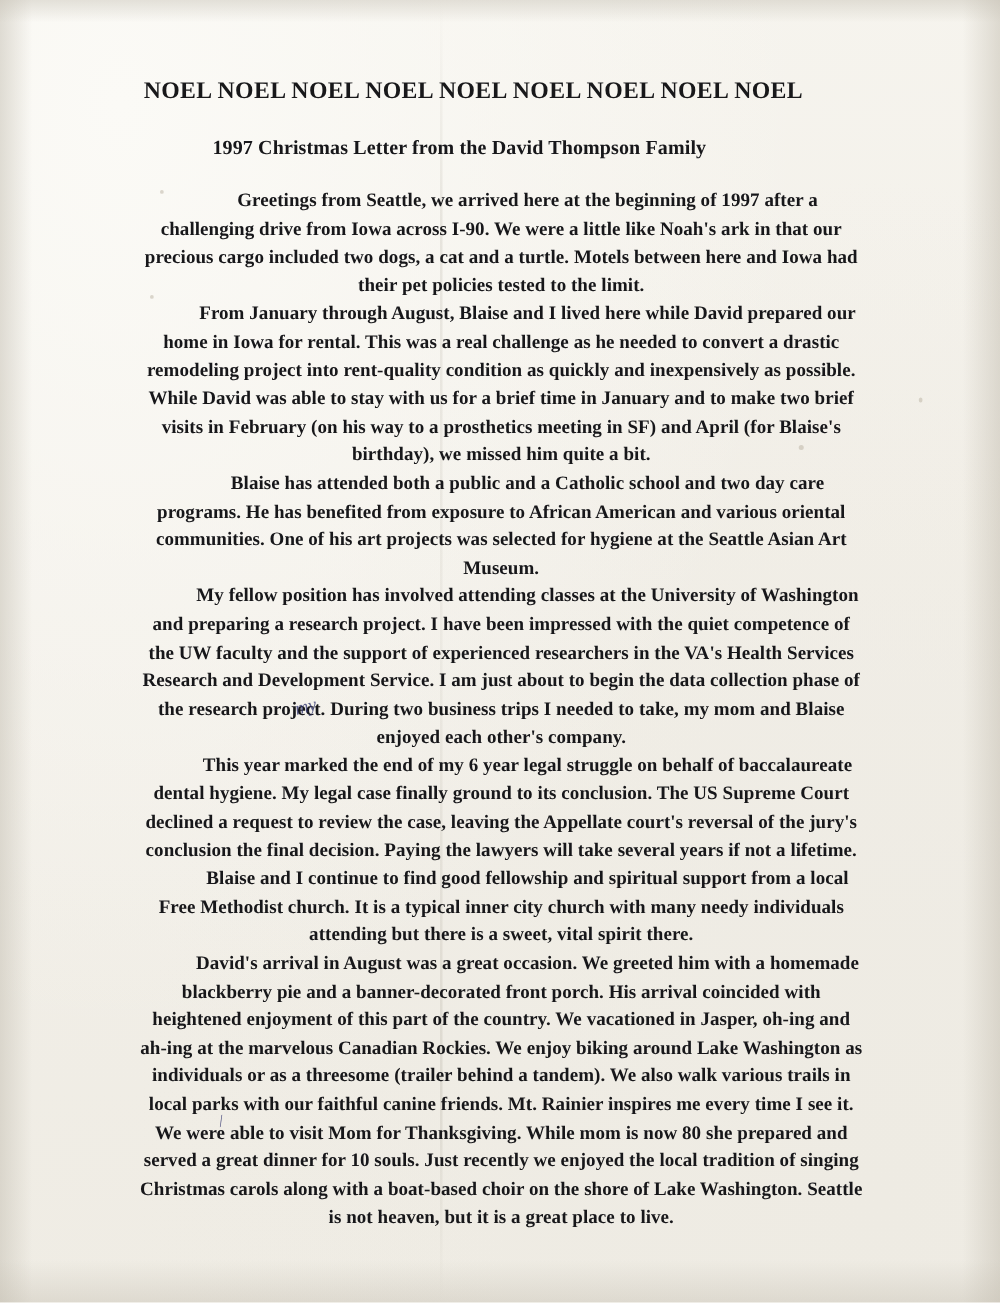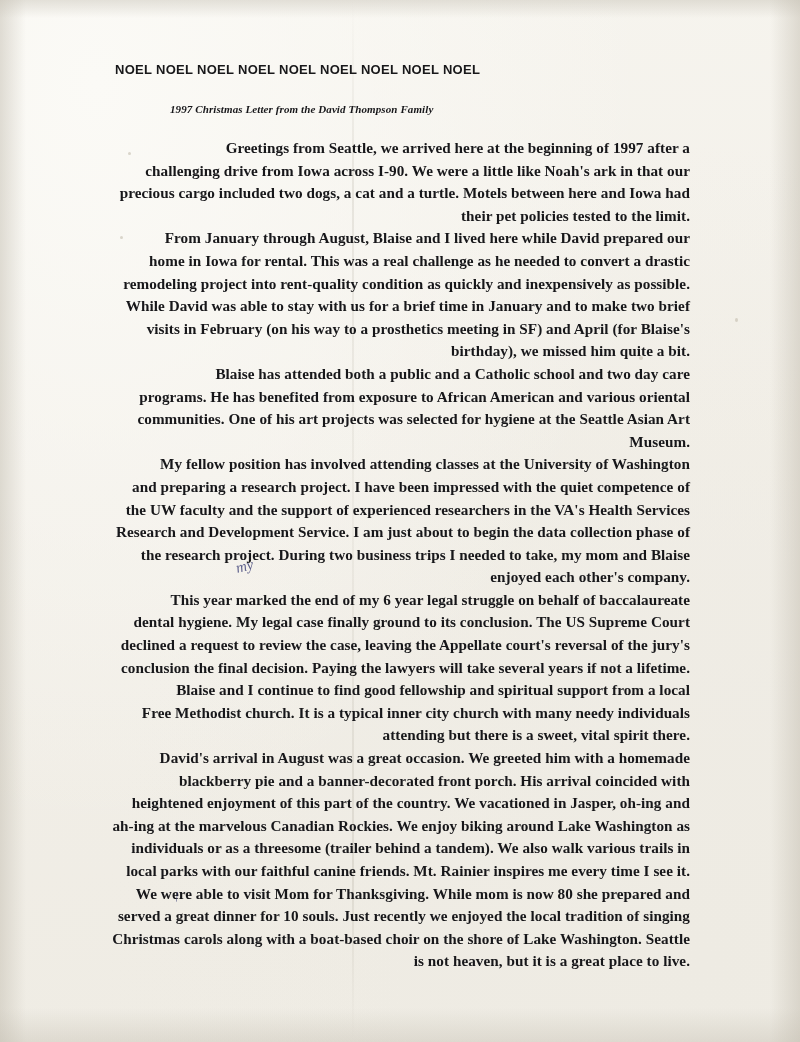--- a/index.html
+++ b/index.html
@@ -62,45 +62,44 @@
     background: linear-gradient(to bottom, rgba(170,164,150,0.0) 0%, rgba(170,164,150,0.22) 18%, rgba(170,164,150,0.10) 50%, rgba(170,164,150,0.26) 84%, rgba(170,164,150,0.0) 100%);
     pointer-events: none;
   }
   .content {
     position: absolute;
     left: 112px;
     top: 62px;
     width: 578px;
   }
   .noel-banner {
-    font-family: Liberation Sans, sans-serif;
+    font-family: Liberation Serif, serif;
     font-weight: bold;
-    font-size: 13px;
+    font-size: 19px;
     letter-spacing: 0.3px;
     color: #18181a;
     white-space: nowrap;
     text-align: left;
     margin: 0 0 26px 3px;
   }
   .letter-title {
     font-weight: bold;
-    font-size: 11px;
+    font-size: 16px;
     color: #17171a;
     margin: 0 0 22px 0;
     padding-left: 58px;
     letter-spacing: 0.1px;
-    font-style: italic;
   }
   .body-text {
     font-weight: bold;
     font-size: 15.2px;
     line-height: 22.6px;
     color: #17171a;
     letter-spacing: 0.05px;
-    text-align: right;
+    text-align: center;
   }
   .body-text p {
     margin: 0;
     text-indent: 42px;
   }
   .ink-mark {
     position: absolute;
     color: #2b2f6b;
     font-family: "Liberation Serif", serif;
     font-style: italic;

